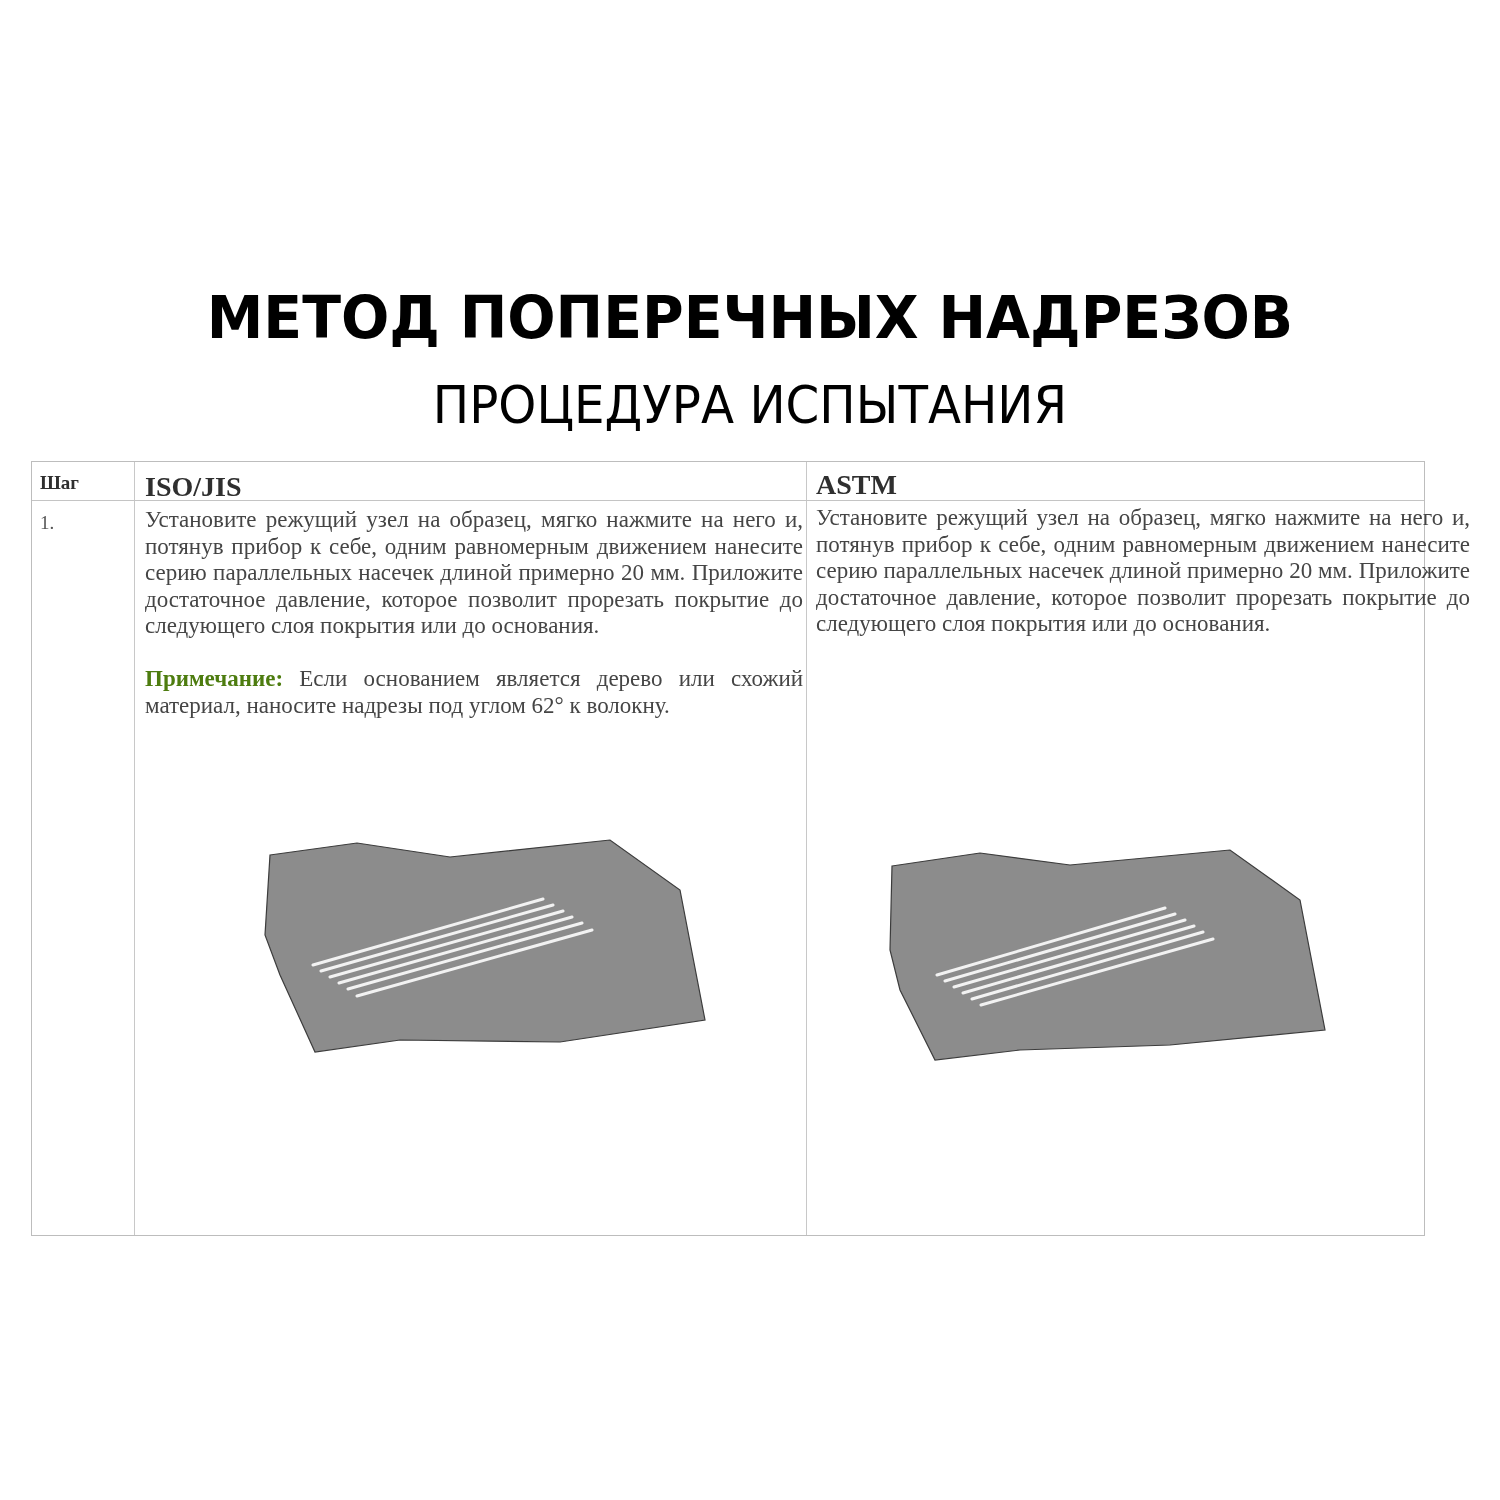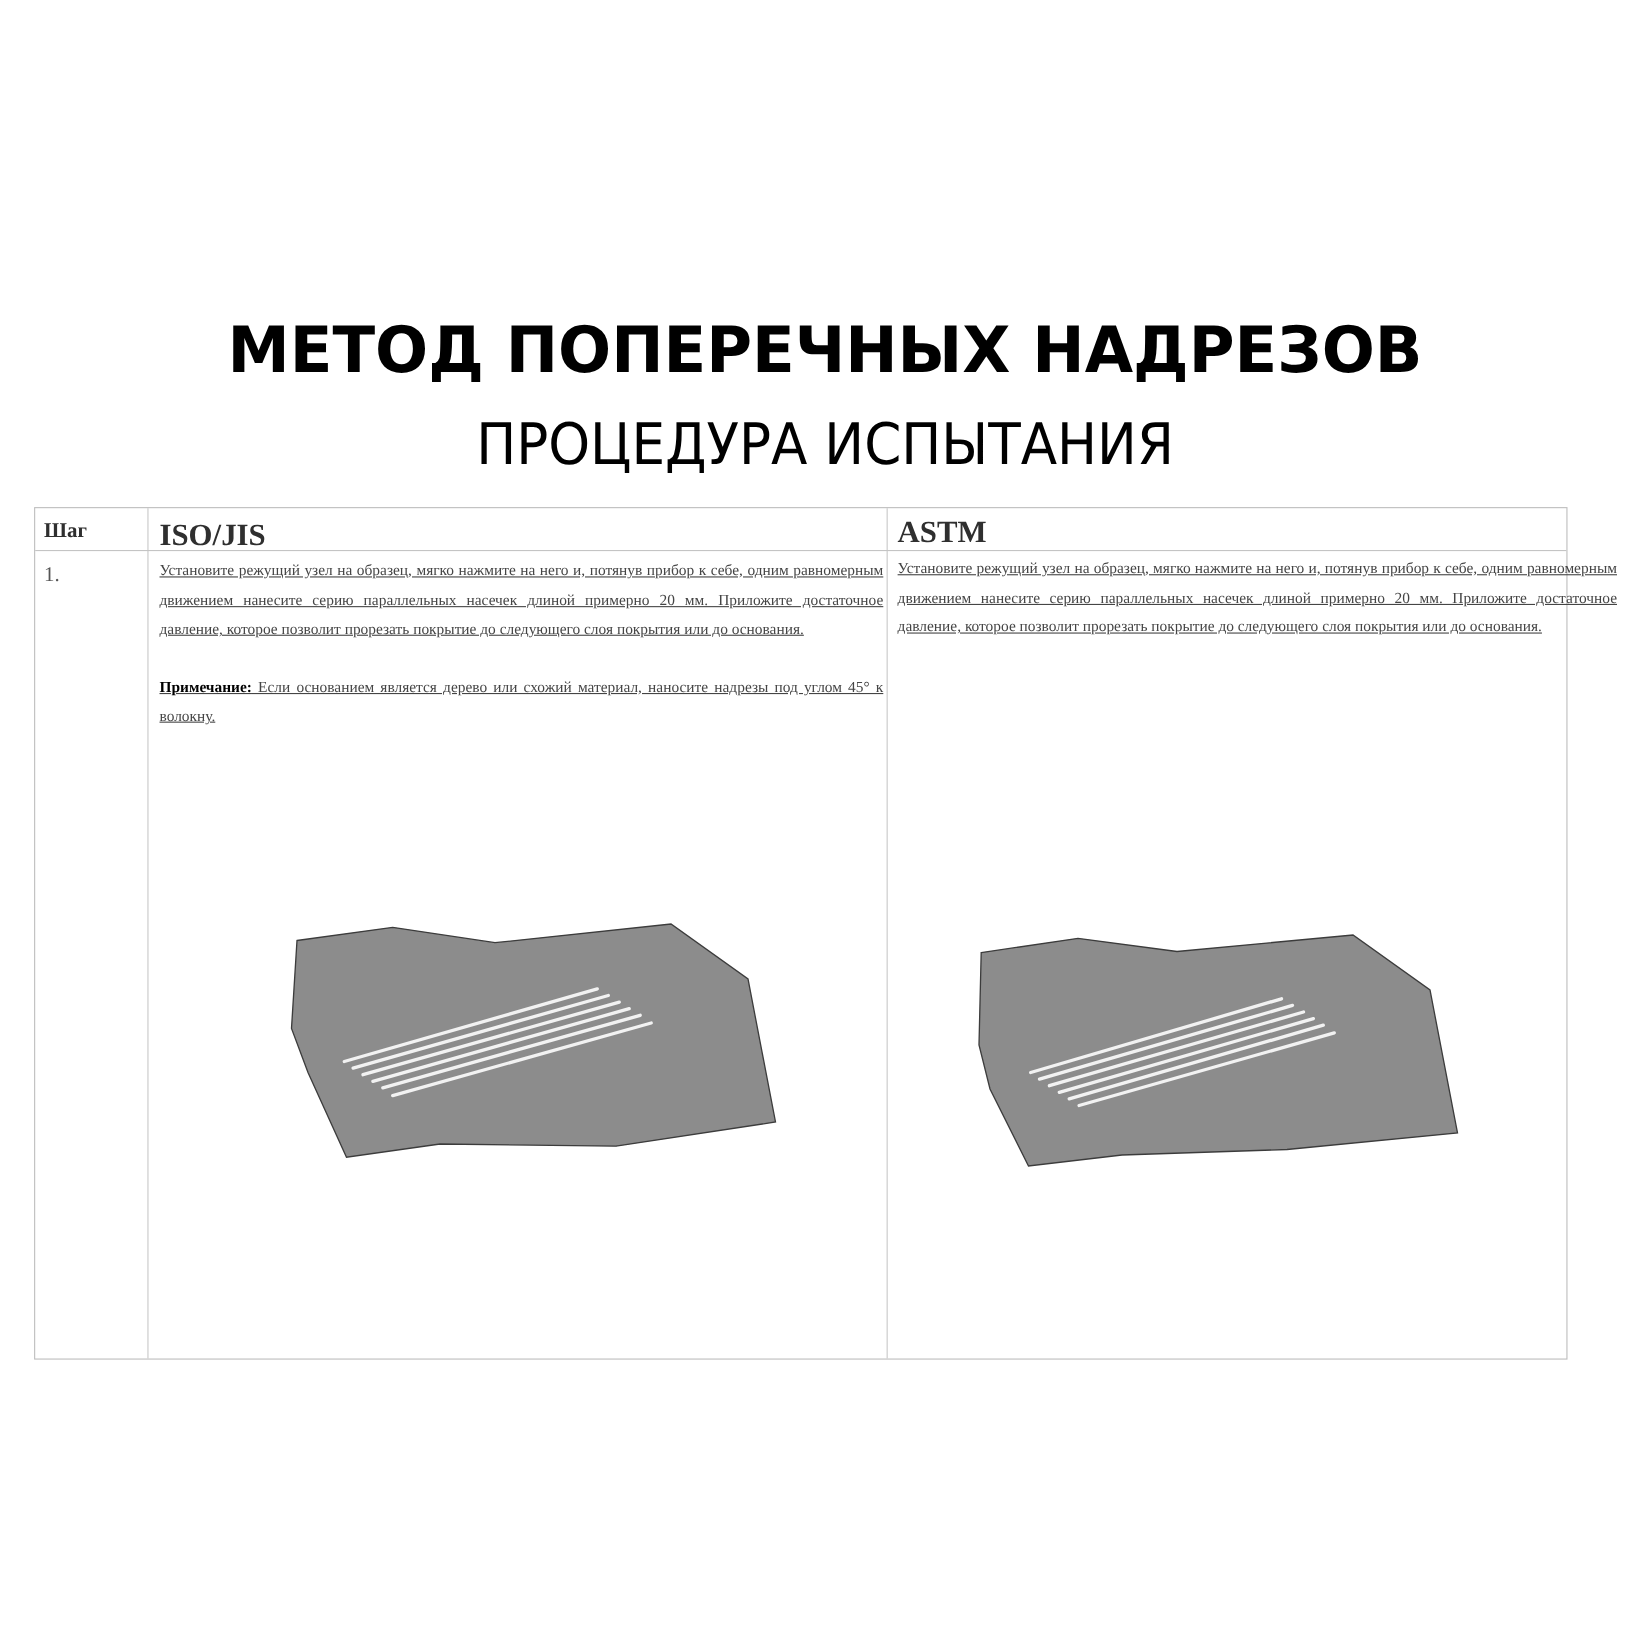--- a/index.html
+++ b/index.html
@@ -18,27 +18,26 @@
     position: absolute; left: 31px; top: 461px; width: 1394px; height: 775px;
     border: 1px solid #bdbdbd; box-sizing: border-box;
     font-family: "Liberation Serif", serif; color: #3a3a3a;
   }
   .vline { position: absolute; top: 0; bottom: 0; width: 0; border-left: 1px solid #c8c8c8; }
   .hline { position: absolute; left: 0; right: 0; height: 0; border-top: 1px solid #c4c4c4; }
   .hdr {
     position: absolute; font-weight: bold; font-size: 28px; color: #2f2f2f;
   }
   .cell-text {
-    position: absolute; font-size: 14px; line-height: 26.6px; text-align: justify;
+    position: absolute; font-size: 23px; line-height: 26.6px; text-align: justify;
     color: #454545;
-    text-decoration: underline;
   }
   .cell-text p { margin: 0; }
   .note { margin-top: 26px !important; }
-  .note b { color: #000000; }
+  .note b { color: #4d7c0f; }
   .step-num { position: absolute; font-size: 19px; color: #555; }
   svg.illu { position: absolute; }
 </style>
 </head>
 <body>
 
 <div class="title">МЕТОД ПОПЕРЕЧНЫХ НАДРЕЗОВ</div>
 <div class="subtitle">ПРОЦЕДУРА ИСПЫТАНИЯ</div>
 
 <div class="table">
@@ -49,21 +48,21 @@
   <div class="hline" style="top:38px;"></div>
 
   <div class="hdr" style="left:8px; top:10px; font-size:19px;">Шаг</div>
   <div class="hdr" style="left:113px; top:9px;">ISO/JIS</div>
   <div class="hdr" style="left:784px; top:7px;text-align:right;">ASTM</div>
 
   <div class="step-num" style="left:8px; top:50px;">1.</div>
 
   <div class="cell-text" style="left:113px; top:45px; width:658px;">
     <p>Установите режущий узел на образец, мягко нажмите на него и, потянув прибор к себе, одним равномерным движением нанесите серию параллельных насечек длиной примерно 20 мм. Приложите достаточное давление, которое позволит прорезать покрытие до следующего слоя покрытия или до основания.</p>
-    <p class="note"><b>Примечание:</b><span> Если основанием является дерево или схожий материал, наносите надрезы под углом 45° к волокну.</span></p>
+    <p class="note"><b>Примечание:</b><span> Если основанием является дерево или схожий материал, наносите надрезы под углом 62° к волокну.</span></p>
   </div>
 
   <div class="cell-text" style="left:784px; top:43px; width:654px;">
     <p>Установите режущий узел на образец, мягко нажмите на него и, потянув прибор к себе, одним равномерным движением нанесите серию параллельных насечек длиной примерно 20 мм. Приложите достаточное давление, которое позволит прорезать покрытие до следующего слоя покрытия или до основания.</p>
   </div>
 </div>
 
 <svg class="illu" style="left:0; top:0;" width="1500" height="1500" viewBox="0 0 1500 1500">
   <polygon points="270,855 357,843 450,857 610,840 680,890 705,1020 560,1042 400,1040 315,1052 280,975 265,935" fill="#8c8c8c" stroke="#3c3c3c" stroke-width="1.2"></polygon>
   <g stroke="#f2f2f2" stroke-width="3" stroke-linecap="round">

